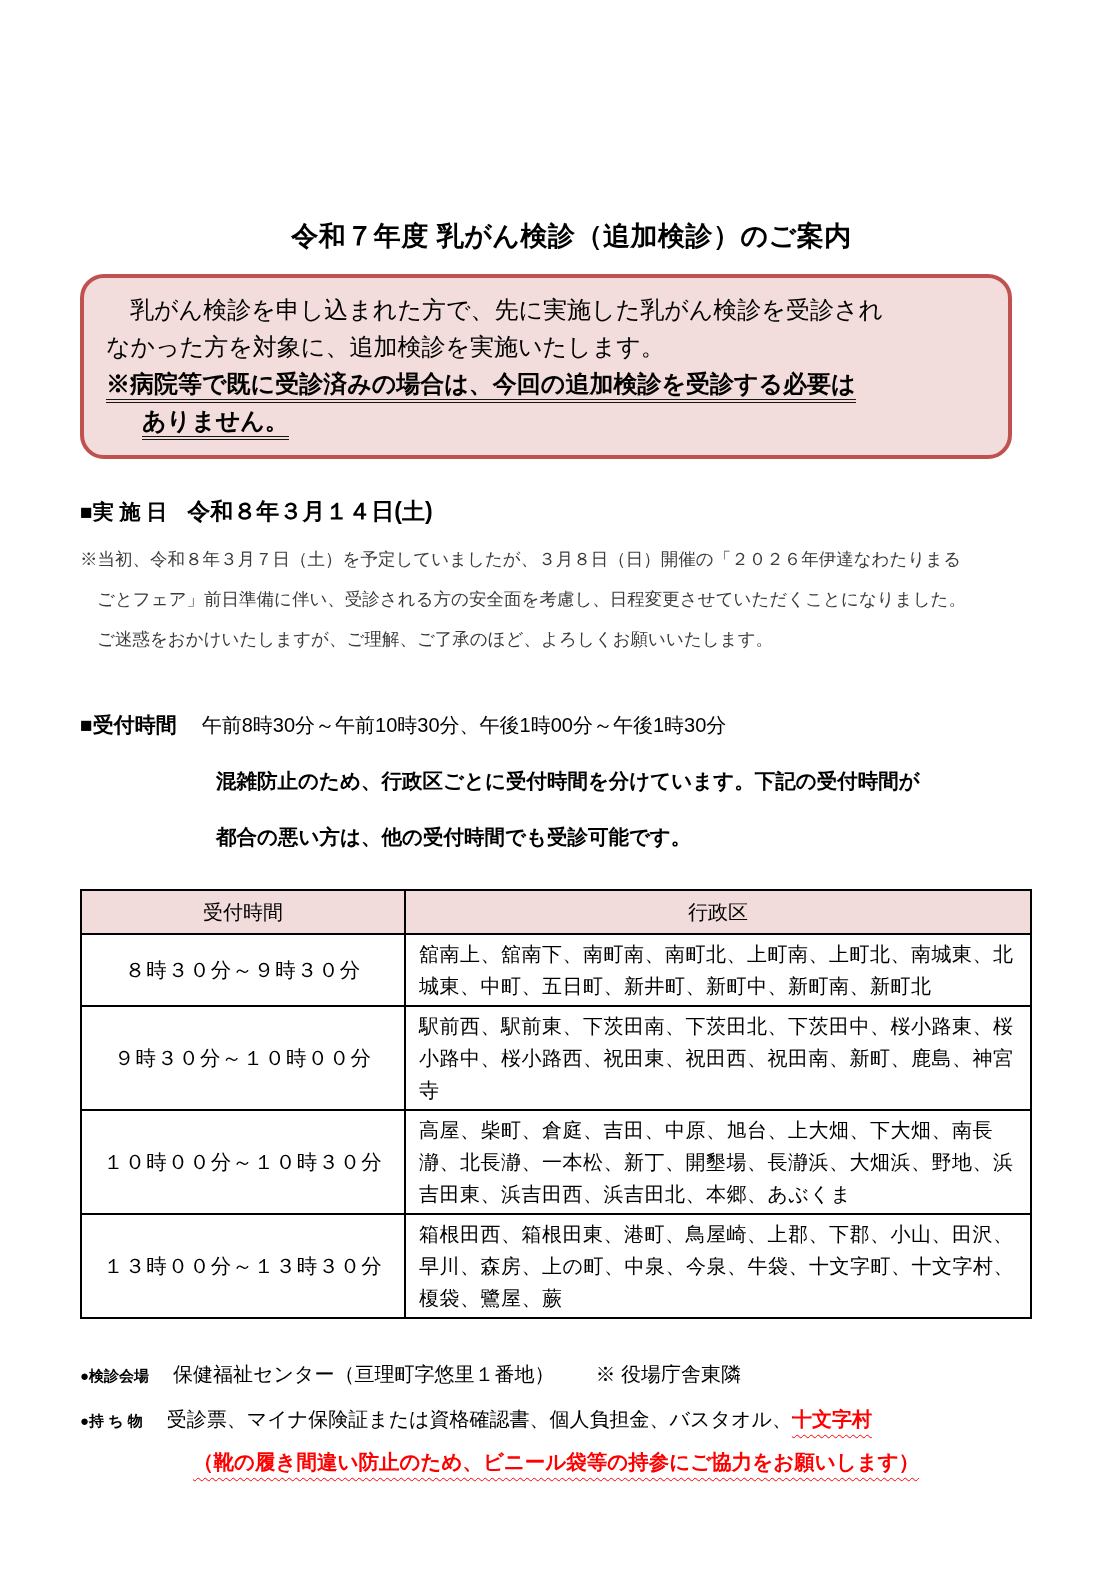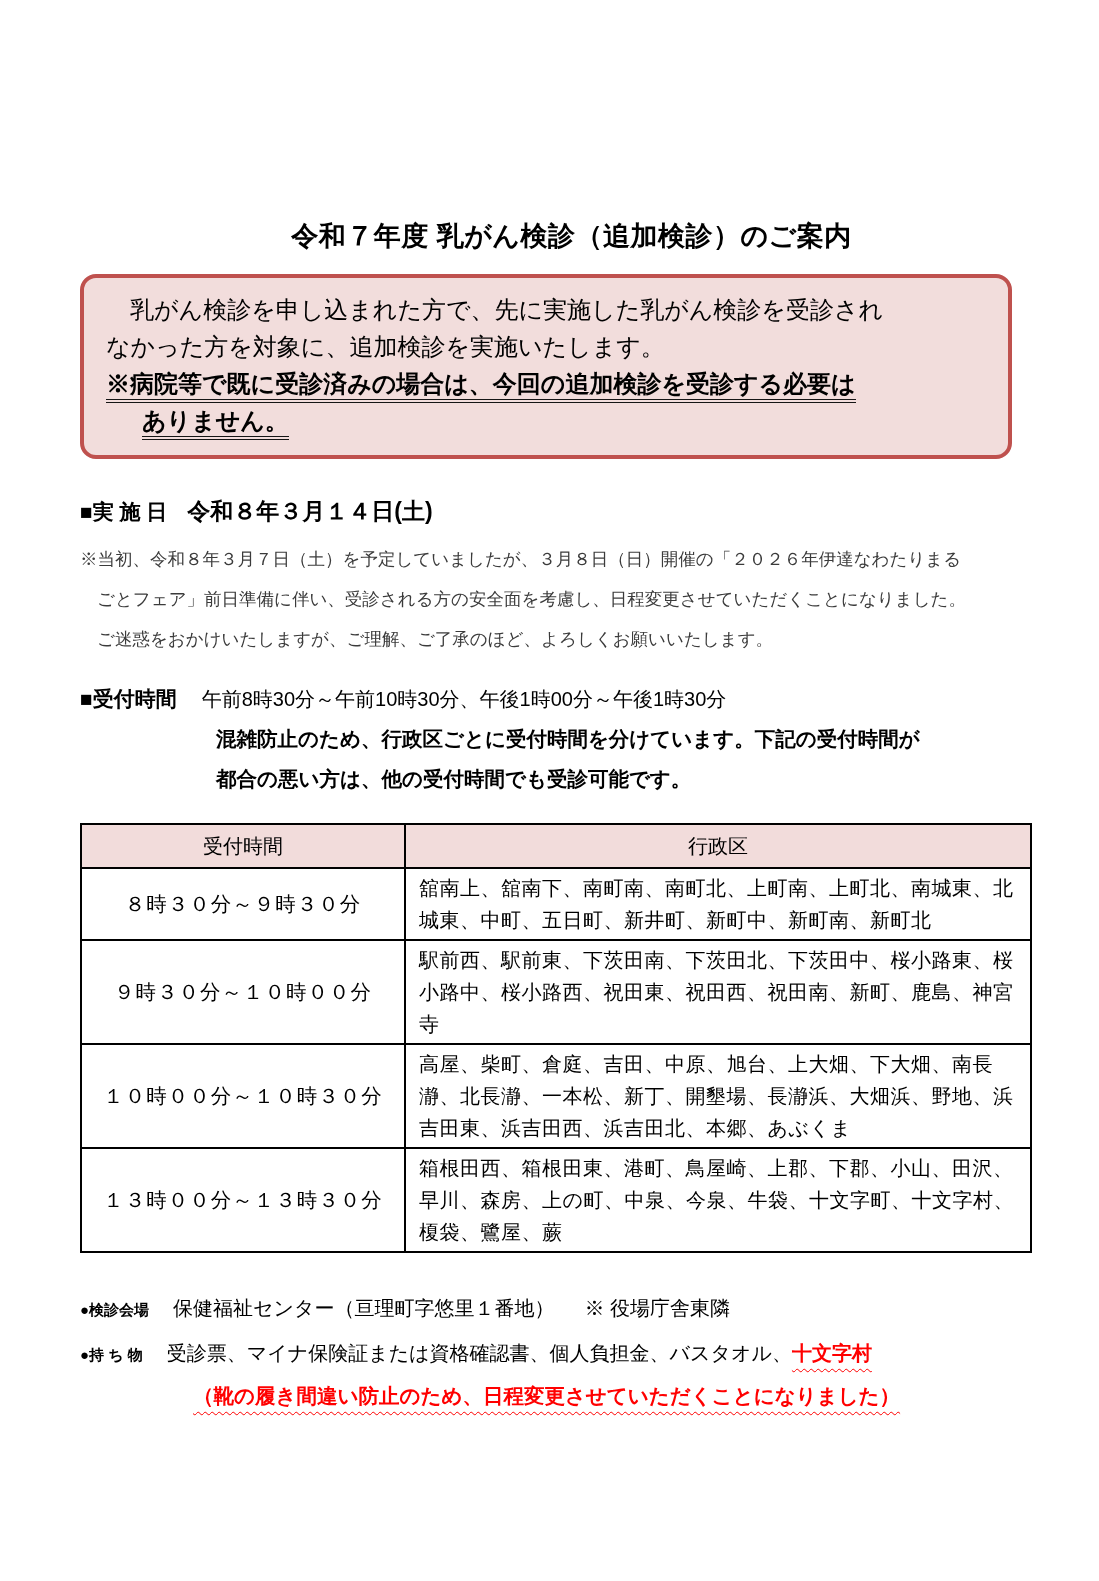--- a/index.html
+++ b/index.html
@@ -12,38 +12,38 @@
 
   
   .doc-title {
     margin:0 0 20px 0;
     font-size:27px; font-weight:bold; text-align:center; letter-spacing:0.5px;
   }
 
   
   .notice-box {
     box-sizing:border-box; width:932px;
-    border:4px solid #bf514e; border-radius:16px;
+    border:4px solid #bf514e; border-radius:24px;
     background:#f2dddc;
     padding:13px 22px 16px 22px;
     font-size:24px; line-height:37px;
   }
   .nb-line { white-space:pre-wrap; }
   .nb-warning { font-weight:bold; }
   .nb-warning.indent { padding-left:36px; }
   .dbl-underline { border-bottom:4px double #151515; padding-bottom:2px; }
 
   
   .date-section { margin-top:37px; font-size:23px; font-weight:bold; }
   .date-section .sec-label { margin-right:20px; }
   .date-note { margin-top:12px; font-size:17.5px; color:#3b3b3b; line-height:40px; }
   .date-note .cont { padding-left:17px; }
 
   
-  .reception { margin-top:20px; line-height:40px; }
+  .reception { margin-top:38px; line-height:56px; }
   .rec-head { font-size:20px; }
   .sec-label { font-weight:bold; font-size:21px; }
   .rec-head .sec-label { margin-right:25px; }
   .rec-bold { font-weight:bold; font-size:20.5px; margin-left:136px; }
 
   
   table.schedule {
     margin-top:24px; width:952px;
     border-collapse:collapse; table-layout:fixed;
   }
@@ -52,21 +52,21 @@
     background:#f2dcdb; font-weight:normal; font-size:20px; height:40px;
     text-align:center;
   }
   .schedule col.c1 { width:324px; }
   .schedule td.time { text-align:center; font-size:20.5px; letter-spacing:1px;margin-left:40px; }
   .schedule td.districts { font-size:20px; line-height:32px; padding:3px 10px 3px 13px; letter-spacing:0.5px; }
 
   
   .venue-line { margin-top:42px; font-size:20px; }
   .b-label { font-weight:bold; font-size:15px; margin-right:24px; }
-  .venue-note { margin-left:30px; }
+  .venue-note { margin-left:41px; }
   .items-line { margin-top:18px; font-size:20px; }
   .red-strong { color:#ff0000; font-weight:bold; }
   .wavy {
     text-decoration:underline; text-decoration-style:wavy;
     text-decoration-color:#ff0000; text-decoration-thickness:1px;
     text-underline-offset:8px;
   }
   .red-note { margin-top:15px; margin-left:113px; font-size:20.5px; }
 </style>
 </head>
@@ -134,16 +134,16 @@
 
   <div class="venue-line">
     <span class="b-label">●検診会場</span><span>保健福祉センター（亘理町字悠里１番地）</span><span class="venue-note">※ 役場庁舎東隣</span>
   </div>
 
   <div class="items-line">
     <span class="b-label">●持 ち 物</span><span>受診票、マイナ保険証または資格確認書、個人負担金、バスタオル、</span><span class="red-strong wavy">十文字村</span>
   </div>
 
   <div class="red-note">
-    <span class="red-strong wavy">（靴の履き間違い防止のため、日程変更させていただくことになりました）</span>
+    <span class="red-strong wavy">（靴の履き間違い防止のため、ビニール袋等の持参にご協力をお願いします）</span>
   </div>
 
 </div>
 
 </body></html>

